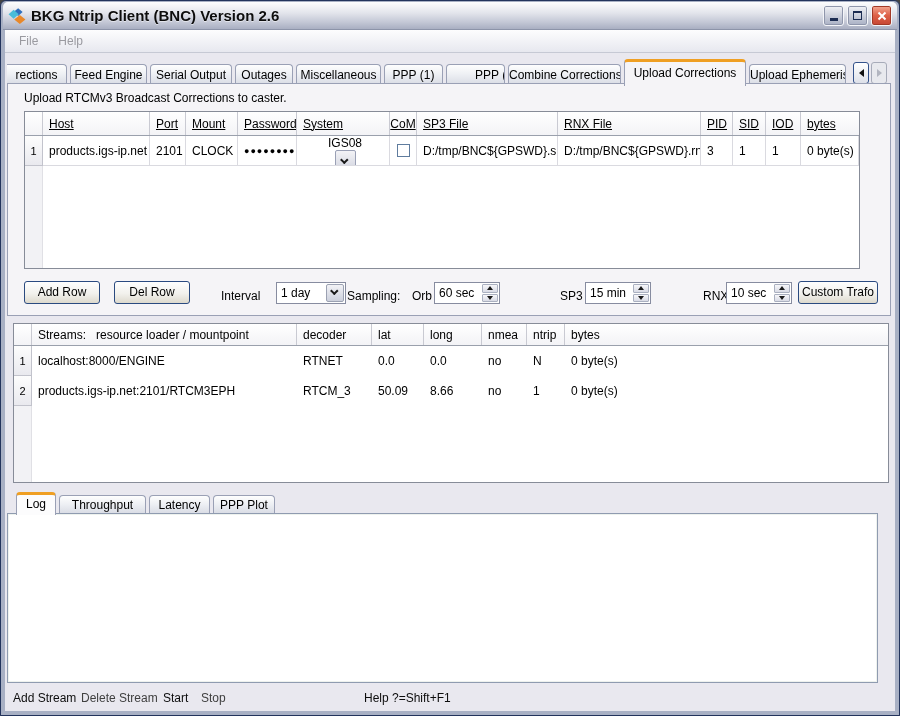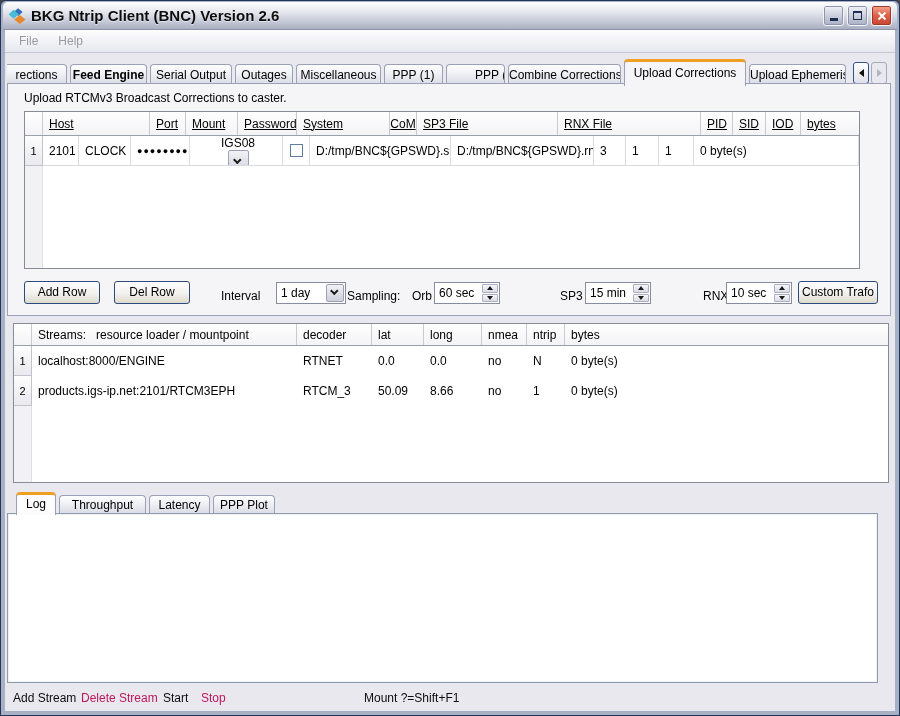--- a/index.html
+++ b/index.html
@@ -41,21 +41,21 @@
   
   .tabbar { position:absolute; top:28px; left:2px; right:8px; height:27px;
             display:flex; align-items:flex-end; }
   .tab { height:21px; line-height:20px; text-align:center; margin-right:3px;
          border:1px solid #9aa0b5; border-bottom:none; border-radius:4px 4px 0 0;
          background:linear-gradient(180deg,#fefefe,#eef0f4 45%,#d8dbe4);
          font-size:12px; white-space:nowrap; overflow:hidden; flex:none; }
   .tab.active { height:27px; line-height:23px; margin-bottom:-1px; z-index:3; position:relative;
                 border-top:3px solid #ef9f23; background:#f5f4f7; }
   .t0 { width:60px; border-left:none; border-top-left-radius:0; }
-  .t1 { width:77px;font-weight:bold; } .t2 { width:82px; } .t3 { width:58px; } .t4 { width:85px; }
+  .t1 { width:77px; } .t2 { width:82px; } .t3 { width:58px; } .t4 { width:85px; }
   .t5 { width:59px; } .t6 { width:59px;padding-left:28px; } .t7 { width:113px; } .t8 { width:122px; }
   .t9 { width:97px; }
   .tabscroll { margin-left:auto; display:flex; align-items:center; height:24px; }
   .tsbtn { width:16px; height:22px; border:1px solid #33528b; border-radius:3px;
            background:linear-gradient(180deg,#ffffff,#dde0e9); margin-left:2px;
            display:flex; align-items:center; justify-content:center; }
   .tsbtn.disabled { border-color:#a7abb9; background:#e8e9ee; }
   .tri-left { width:0; height:0; border-top:4px solid transparent; border-bottom:4px solid transparent;
               border-right:5px solid #101010; }
   .tri-right { width:0; height:0; border-top:4px solid transparent; border-bottom:4px solid transparent;
@@ -137,21 +137,21 @@
   .btabbar { position:absolute; top:461px; left:2px; height:23px; display:flex; align-items:flex-end; padding-left:9px; }
   .btab { height:19px; line-height:18px; }
   .btab.active { height:23px; line-height:19px; background:#fcfcfd; }
   .b0 { width:40px; } .b1 { width:87px; } .b2 { width:61px; } .b3 { width:62px; }
   .logframe { position:absolute; top:483px; left:2px; width:871px; height:170px;
               background:#fff; border:1px solid #8f9bb0; box-shadow:inset 0 0 0 1px #eef2ee; }
 
   
   .statusbar { position:absolute; left:0; right:0; top:658px; height:22px; }
   .sitem { position:absolute; top:3px; font-size:12px; color:#0d0d0d; white-space:nowrap; }
-  .sitem.disabled { color:#be185d; }
+  .sitem.disabled { color:#404040; }
 </style>
 </head>
 <body>
 
 <div class="window">
 
   <div class="titlebar">
     <svg class="app-icon" viewBox="0 0 16 16">
       <polygon points="9,1 13,4.5 9,8 5,4.5" fill="#2f6fbd"></polygon>
       <polygon points="5,2.5 9.5,6.5 5,10.5 0.5,6.5" fill="#49bcd8"></polygon>
@@ -215,20 +215,21 @@
           <div class="hcell uc6">CoM</div>
           <div class="hcell uc7">SP3 File</div>
           <div class="hcell uc8">RNX File</div>
           <div class="hcell uc9">PID</div>
           <div class="hcell uc10">SID</div>
           <div class="hcell uc11">IOD</div>
           <div class="hcell uc12">bytes</div>
         </div>
         <div class="drow grid">
           <div class="dcell uc0 rowhdr">1</div>
+          <div class="dcell uc1">products.igs-ip.net</div>
           <div class="dcell uc2">2101</div>
           <div class="dcell uc3">CLOCK</div>
           <div class="dcell uc4 pwd">●●●●●●●●</div>
           <div class="dcell uc5 syscell">
             <span class="sysval">IGS08</span>
             <span class="combobtn">
               <span class="chev"></span>
             </span>
           </div>
           <div class="dcell uc6">
@@ -343,17 +344,17 @@
       <div class="tab btab b3">PPP Plot</div>
     </div>
 
     <div class="logframe"></div>
 
     <div class="statusbar">
       <span class="sitem" style="left:8px;">Add Stream</span>
       <span class="sitem disabled" style="left:76px;">Delete Stream</span>
       <span class="sitem" style="left:158px;">Start</span>
       <span class="sitem disabled" style="left:196px;">Stop</span>
-      <span class="sitem" style="left:359px;">Mount ?=Shift+F1</span>
+      <span class="sitem" style="left:359px;">Help ?=Shift+F1</span>
     </div>
 
   </div>
 </div>
 
 </body></html>

